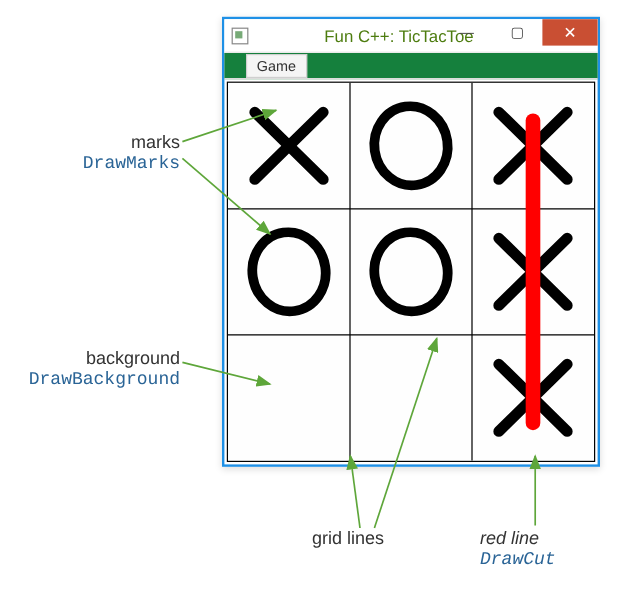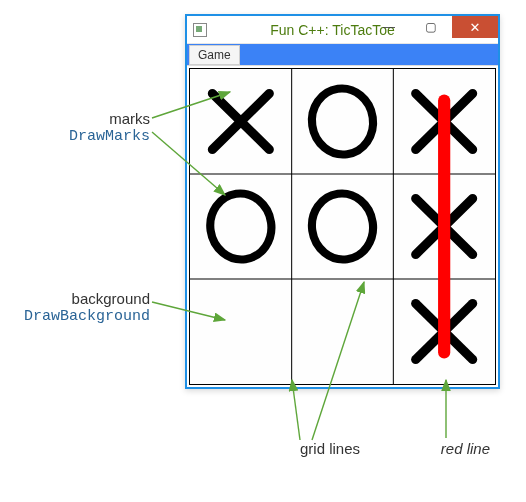--- a/index.html
+++ b/index.html
@@ -18,21 +18,21 @@
     position: absolute;
     left: 0; top: 0;
     width: 526px; height: 502px;
   }
   
   .ann-label {
     position: absolute;
     text-align: right;
     line-height: 1.2;
   }
-  .ann-label.center { text-align: right; }
+  .ann-label.center { text-align: left; }
   .ann-title { color: #333; font-size: 15px; }
   .ann-fn { color: #2a6496; font-family: Consolas, "Courier New", monospace; font-size: 15px; }
 
   
   .window {
     position: absolute;
     left: 185px;
     top: 14px;
     width: 315px;
     height: 375px;
@@ -85,25 +85,25 @@
   }
   .win-btn.close {
     background: #c94f33;
     color: #fff;
     width: 46px;
     font-size: 13px;
   }
 
   .menubar {
     height: 22px;
-    background: #3b82f6;
+    background: #15803d;
     border-bottom: 1px solid #dcdcdc;
     display: flex;
     align-items: center;
-    padding-left: 2px;
+    padding-left: 18px;
   }
   .menu-item {
     padding: 2px 8px;
     border: 1px solid #cfcfcf;
     background: #f5f5f5;
     font-size: 12px;
     color: #333;
   }
 
   .board {
@@ -141,20 +141,21 @@
     <div class="ann-title">marks</div>
     <div class="ann-fn">DrawMarks</div>
   </div>
 
   <div class="ann-label center" style="left:260px; top:440px; width:100px;">
     <div class="ann-title">grid lines</div>
   </div>
 
   <div class="ann-label center" style="left:400px; top:440px; width:90px;font-style:italic;">
     <div class="ann-title">red line</div>
+    <div class="ann-fn">DrawCut</div>
   </div>
 
   <div class="window">
     <div class="titlebar">
       <div class="app-icon"></div>
       <div class="title-text">Fun C++: TicTacToe</div>
       <div class="win-btns">
         <div class="win-btn">
             <span>—</span>
           </div>

